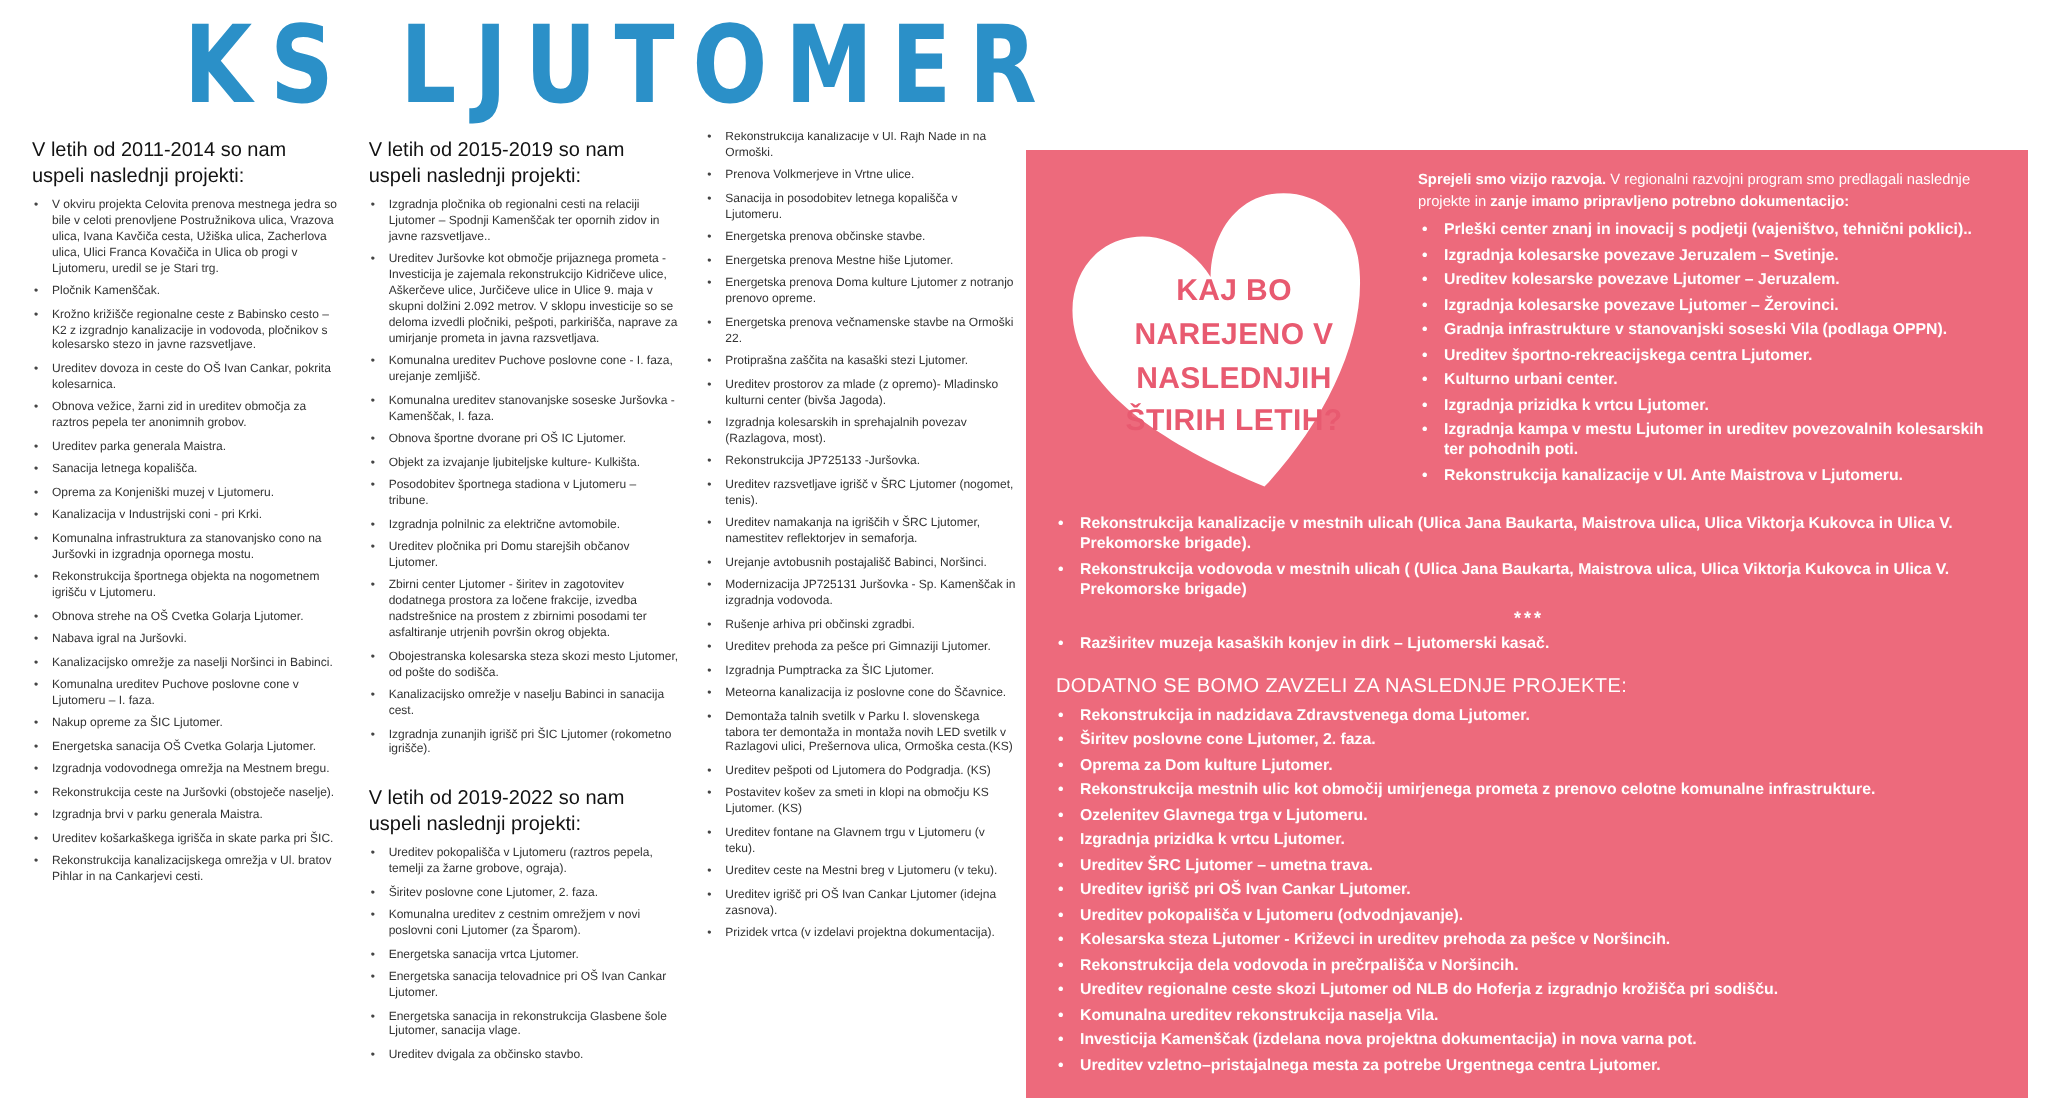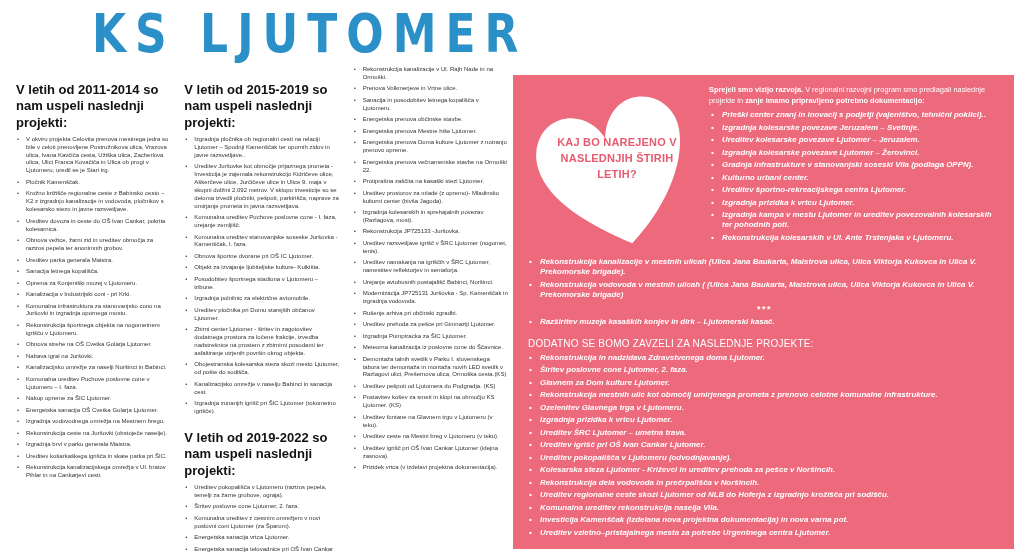--- a/index.html
+++ b/index.html
@@ -12,37 +12,37 @@
   .title{
     position:absolute;left:92px;top:2px;
     font-family:"DejaVu Sans",sans-serif;
     font-size:44px;font-weight:700;color:#2b90c8;
     letter-spacing:9px;transform:scaleY(1.22);transform-origin:top left;
     white-space:nowrap;
   }
   
   .columns{position:absolute;left:16px;top:66px;width:492px;height:486px;display:flex;gap:13px;}
   .col{flex:1;overflow:hidden;}
-  .col h3{font-size:13px;line-height:1.25;margin:16px 0 5px 0;color:#121212;font-weight:700;}
+  .col h3{font-size:10px;line-height:1.25;margin:4px 0 5px 0;color:#121212;font-weight:400;}
   .col h3.mt{margin-top:14px;}
   ul.plist{list-style:none;margin:0;padding:0;}
   .plist li{position:relative;padding-left:10px;font-size:6px;line-height:1.32;color:#333;margin-bottom:3.6px;}
   .plist li::before{content:"•";position:absolute;left:1px;top:0;color:#444;}
   
   .panel{position:absolute;left:513px;top:75px;width:501px;height:474px;background:#ed6a7c;color:#fff;}
   .heart-wrap{position:absolute;left:14px;top:10px;width:178px;height:176px;}
   .heart-wrap svg{width:100%;height:100%;transform:rotate(-13deg);}
   .heart-text{
     position:absolute;left:24px;top:50px;width:132px;text-align:center;
-    color:#e85a70;font-weight:700;font-size:11px;line-height:1.45;letter-spacing:0.2px;
+    color:#e85a70;font-weight:700;font-size:15px;line-height:1.45;letter-spacing:0.2px;
   }
   .panel-top{min-height:180px;padding:10px 12px 0 196px;box-sizing:border-box;}
   .intro{font-size:7.4px;line-height:1.42;margin:0 0 4px 0;}
   .intro .b{font-weight:700;}
-  ul.vlist{list-style:none;margin:0;padding:0;font-style:italic;}
+  ul.vlist{list-style:none;margin:0;padding:0;}
   .vlist li{position:relative;padding-left:13px;font-size:7.9px;font-weight:700;line-height:1.28;margin-bottom:2.4px;}
   .vlist li::before{content:"•";position:absolute;left:2px;top:0;}
   .panel-bottom{padding:2px 12px 0 14px;box-sizing:border-box;}
   .stars{text-align:center;font-weight:700;font-size:9px;letter-spacing:1.5px;margin:4px 0 3px 0;}
   .add-header{font-size:10px;font-weight:400;margin:11px 0 4px 1px;letter-spacing:0.2px;}
 </style>
 </head>
 <body>
 
 <div class="title">KS LJUTOMER</div>
@@ -150,44 +150,44 @@
 
   <div class="panel-top">
     <p class="intro"><span class="b">Sprejeli smo vizijo razvoja. </span><span>V regionalni razvojni program smo predlagali naslednje projekte in </span><span class="b">zanje imamo pripravljeno potrebno dokumentacijo:</span></p>
     <ul class="vlist">
 
     <li><span>Prleški center znanj in inovacij s podjetji (vajeništvo, tehnični poklici)..</span></li>
         <li><span>Izgradnja kolesarske povezave Jeruzalem – Svetinje.</span></li>
         <li><span>Ureditev kolesarske povezave Ljutomer – Jeruzalem.</span></li>
         <li><span>Izgradnja kolesarske povezave Ljutomer – Žerovinci.</span></li>
         <li><span>Gradnja infrastrukture v stanovanjski soseski Vila (podlaga OPPN).</span></li>
+        <li><span>Ureditev športno-rekreacijskega centra Ljutomer.</span></li>
         <li><span>Kulturno urbani center.</span></li>
-        <li><span>Ureditev športno-rekreacijskega centra Ljutomer.</span></li>
         <li><span>Izgradnja prizidka k vrtcu Ljutomer.</span></li>
         <li><span>Izgradnja kampa v mestu Ljutomer in ureditev povezovalnih kolesarskih ter pohodnih poti.</span></li>
-        <li><span>Rekonstrukcija kolesarskih v Ul. Ante Trstenjaka v Ljutomeru.</span></li>
+        <li><span>Rekonstrukcija kanalizacije v Ul. Ante Maistrova v Ljutomeru.</span></li>
       </ul>
   </div>
 
   <div class="panel-bottom">
     <ul class="vlist">
 
     <li><span>Rekonstrukcija kanalizacije v mestnih ulicah (Ulica Jana Baukarta, Maistrova ulica, Ulica Viktorja Kukovca in Ulica V. Prekomorske brigade).</span></li>
         <li><span>Rekonstrukcija vodovoda v mestnih ulicah ( (Ulica Jana Baukarta, Maistrova ulica, Ulica Viktorja Kukovca in Ulica V. Prekomorske brigade)</span></li>
       </ul>
     <div class="stars">***</div>
     <ul class="vlist">
       <li><span>Razširitev muzeja kasaških konjev in dirk – Ljutomerski kasač.</span></li>
     </ul>
     <div class="add-header">DODATNO SE BOMO ZAVZELI ZA NASLEDNJE PROJEKTE:</div>
     <ul class="vlist">
 
     <li><span>Rekonstrukcija in nadzidava Zdravstvenega doma Ljutomer.</span></li>
         <li><span>Širitev poslovne cone Ljutomer, 2. faza.</span></li>
-        <li><span>Glavnem za Dom kulture Ljutomer.</span></li>
+        <li><span>Oprema za Dom kulture Ljutomer.</span></li>
         <li><span>Rekonstrukcija mestnih ulic kot območij umirjenega prometa z prenovo celotne komunalne infrastrukture.</span></li>
         <li><span>Ozelenitev Glavnega trga v Ljutomeru.</span></li>
         <li><span>Izgradnja prizidka k vrtcu Ljutomer.</span></li>
         <li><span>Ureditev ŠRC Ljutomer – umetna trava.</span></li>
         <li><span>Ureditev igrišč pri OŠ Ivan Cankar Ljutomer.</span></li>
         <li><span>Ureditev pokopališča v Ljutomeru (odvodnjavanje).</span></li>
         <li><span>Kolesarska steza Ljutomer - Križevci in ureditev prehoda za pešce v Noršincih.</span></li>
         <li><span>Rekonstrukcija dela vodovoda in prečrpališča v Noršincih.</span></li>
         <li><span>Ureditev regionalne ceste skozi Ljutomer od NLB do Hoferja z izgradnjo krožišča pri sodišču.</span></li>
         <li><span>Komunalna ureditev rekonstrukcija naselja Vila.</span></li>

